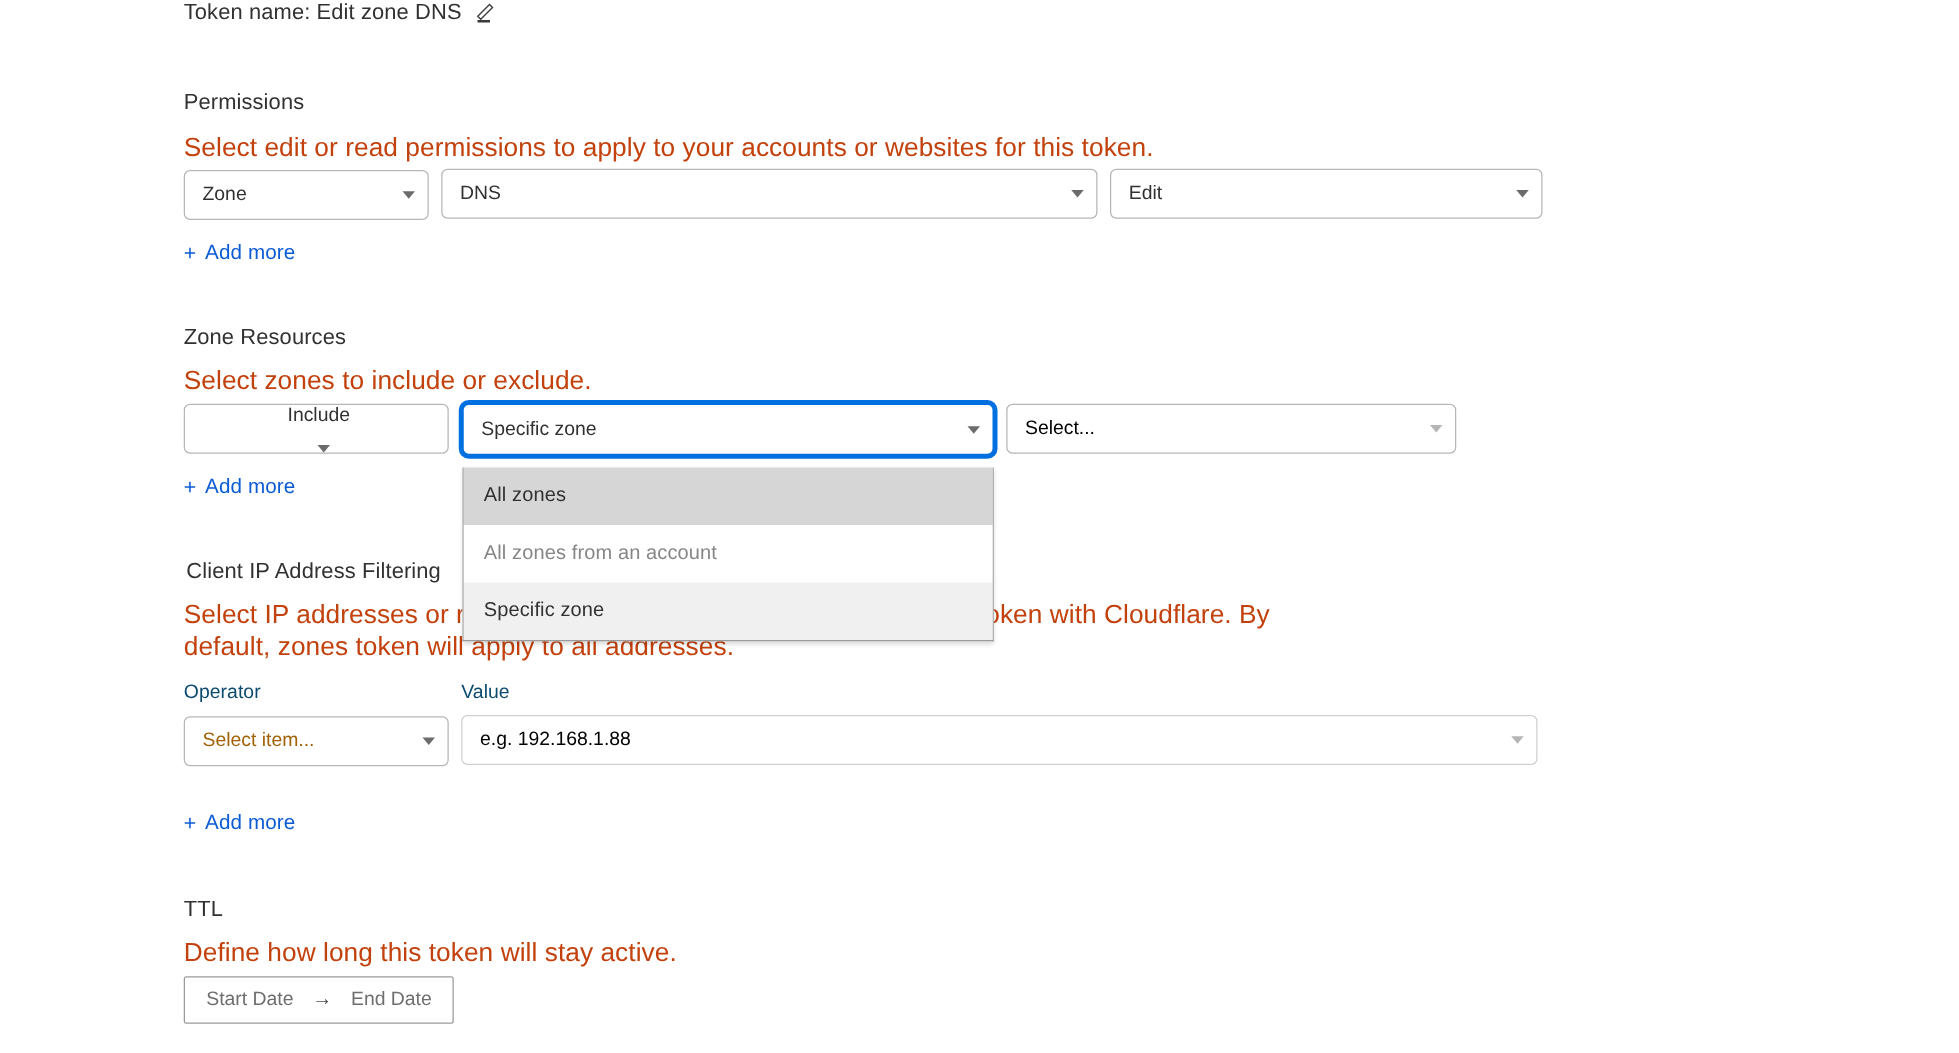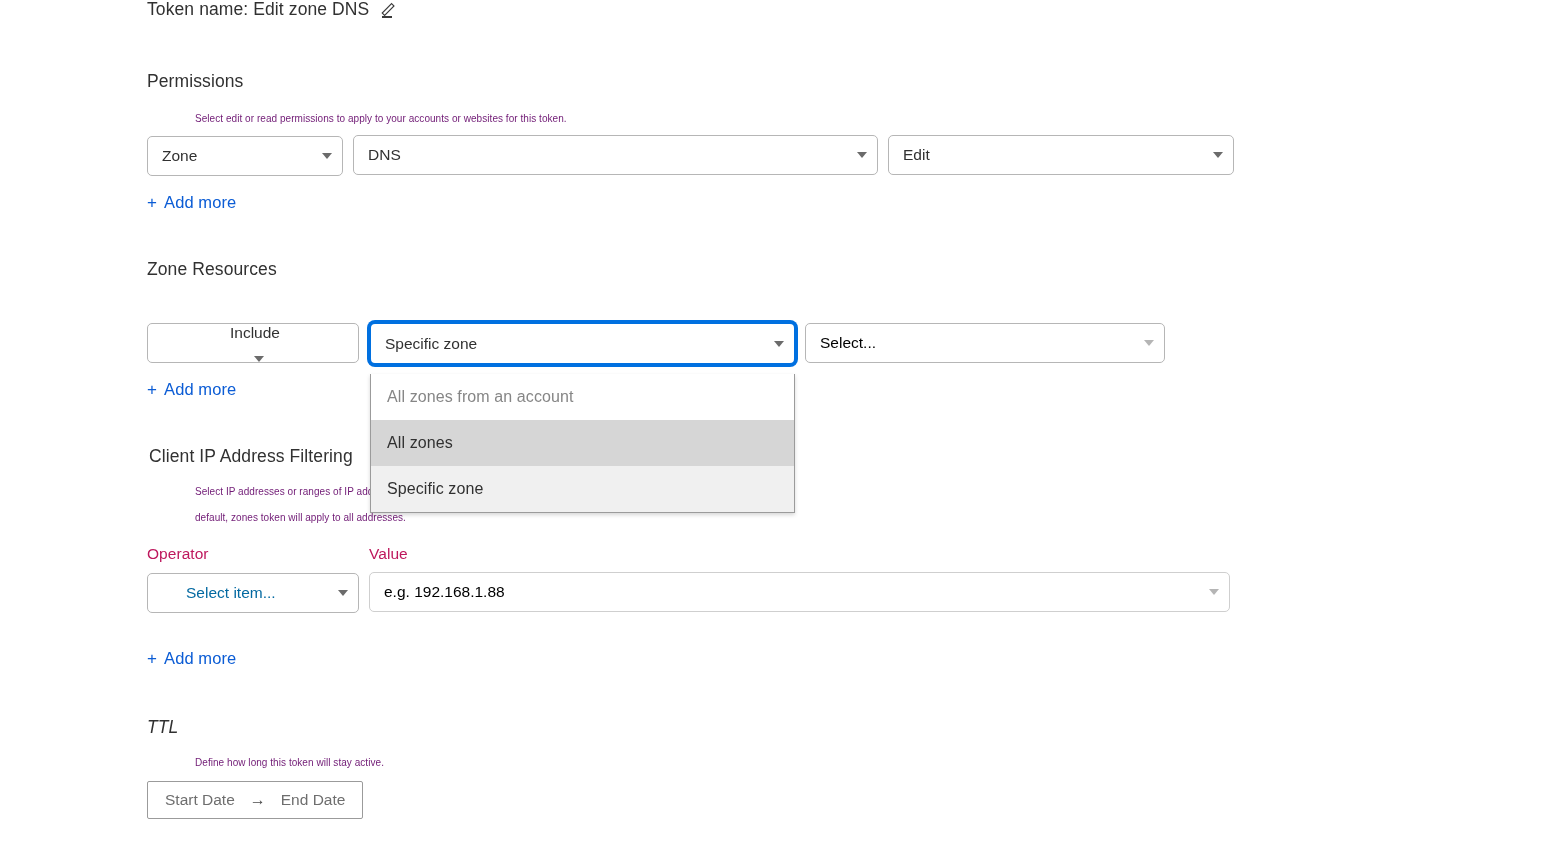--- a/index.html
+++ b/index.html
@@ -54,25 +54,24 @@
   
   .section-title {
     position: absolute;
     font-size: 17.5px;
     color: #313131;
     letter-spacing: .1px;
     white-space: nowrap;
   }
   .section-desc {
     position: absolute;
-    font-size: 10px;
-    color: #701a75;
+    font-size: 21px;
+    color: #c2410c;
     letter-spacing: .05px;
     line-height: 26px;
-    margin-left: 48px;
   }
 
   
   .select {
     position: absolute;
     height: 40px;
     border: 1px solid #b6b6b6;
     border-radius: 5px;
     background: #ffffff;
     display: flex;
@@ -150,21 +149,21 @@
     letter-spacing: .1px;
   }
   .dropdown-item.highlighted { background: #d6d6d6; }
   .dropdown-item.selected    { background: #f0f0f0; }
   .dropdown-item.disabled    { color: #868686; cursor: default; background: #ffffff; }
 
   
   .field-label {
     position: absolute;
     font-size: 15.5px;
-    color: #be185d;
+    color: #0c4a6e;
     letter-spacing: .05px;
   }
 
   
   .daterange {
     position: absolute;
     left: 147px;
     top: 781px;
     height: 38px;
     border: 1px solid #9b9b9b;
@@ -217,20 +216,21 @@
     <span class="sel-label">Edit</span>
     <span class="caret"></span>
   </div>
 
   <div class="add-more" style="left:147px; top:193px;">
     <span class="plus">+</span>
     <span>Add more</span>
   </div>
 
   <div class="section-title" style="left:147px; top:259px;">Zone Resources</div>
+  <div class="section-desc" style="left:147px; top:292px;">Select zones to include or exclude.</div>
 
   <div class="select" style="left:147px; top:323px; width:212px;flex-direction:column;">
     <span class="sel-label">Include</span>
     <span class="caret"></span>
   </div>
 
   <div class="select focused" style="left:369px; top:322px; width:427px; height:43px;">
     <span class="sel-label">Specific zone</span>
     <span class="caret"></span>
   </div>
@@ -248,48 +248,48 @@
   <div class="section-title" style="left:149px; top:446px;">Client IP Address Filtering</div>
   <div class="section-desc" style="left:147px; top:479px; width:1085px;">
     <span>Select IP addresses or ranges of IP addresses that can use the API token with Cloudflare. By</span><br>
     <span>default, zones token will apply to all addresses.</span>
   </div>
 
   <div class="field-label" style="left:147px; top:545px;">Operator</div>
   <div class="field-label" style="left:369px; top:545px;">Value</div>
 
   <div class="select" style="left:147px; top:573px; width:212px;">
-    <span class="sel-label placeholder" style="color:#0369a1;margin-left:24px;">Select item...</span>
+    <span class="sel-label placeholder" style="color:#a16207;">Select item...</span>
     <span class="caret"></span>
   </div>
 
   <div class="select" style="left:369px; top:572px; width:861px; border-color:#cfcfcf;gap:16px;">
     <span class="sel-label placeholder">e.g. 192.168.1.88</span>
     <span class="caret light"></span>
   </div>
 
   <div class="add-more" style="left:147px; top:649px;">
     <span class="plus">+</span>
     <span>Add more</span>
   </div>
 
-  <div class="section-title" style="left:147px; top:717px;font-style:italic;">TTL</div>
+  <div class="section-title" style="left:147px; top:717px;">TTL</div>
   <div class="section-desc" style="left:147px; top:750px;">Define how long this token will stay active.</div>
 
   <div class="daterange">
     <span>Start Date</span>
     <span class="arrow">→</span>
     <span>End Date</span>
   </div>
 
   <div class="dropdown-panel">
+    <div class="dropdown-item highlighted">
+      <span>All zones</span>
+    </div>
     <div class="dropdown-item disabled">
       <span>All zones from an account</span>
-    </div>
-    <div class="dropdown-item highlighted">
-      <span>All zones</span>
     </div>
     <div class="dropdown-item selected">
       <span>Specific zone</span>
     </div>
   </div>
 
 </div>
 
 </body></html>

